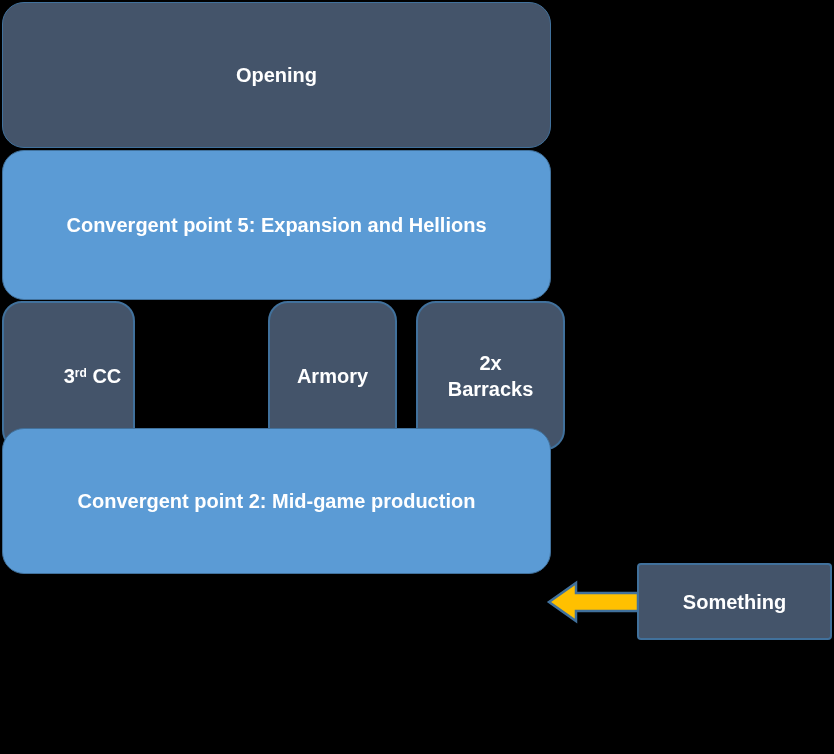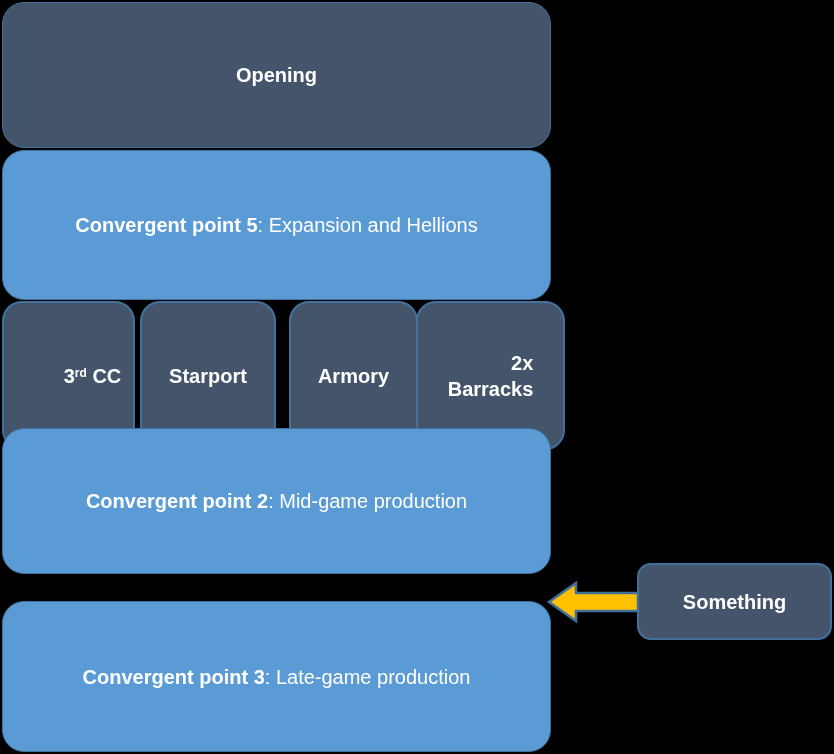--- a/index.html
+++ b/index.html
@@ -13,53 +13,53 @@
     position: relative;
     width: 834px; height: 754px;
     background: var(--background, #000);
   }
   .box {
     position: absolute;
     box-sizing: border-box;
     display: flex;
     align-items: center;
     justify-content: center;
-    text-align: right;
+    text-align: center;
   }
   .dark { background: var(--dark-fill, #44546A); }
   .blue { background: var(--blue-fill, #5B9BD5); }
   .big  { left: 2px; width: 549px; border: 1.5px solid var(--outline, #41719C); border-radius: 22px; }
   .sub  { top: 301px; height: 149px; border: 2px solid var(--outline, #41719C); border-radius: 20px; }
   .lbl {
     color: var(--text, #FFFFFF);
     font-size: 20px;
     line-height: 1.3;
     white-space: pre-line;
   }
   .lbl b, .bold { font-weight: 700; }
-  .lbl .reg { font-weight: 400; }
+  .lbl .reg { font-weight: 700; }
   sup {
     font-size: 60%;
     vertical-align: baseline;
     position: relative;
     top: -0.5em;
     font-weight: 700;
   }
   #opening   { top: 2px;   height: 146px; }
   #cp1       { top: 150px; height: 150px; }
   #sub-1     { left: 2px;   width: 133px; padding-left: 48px; }
   #sub-2     { left: 140px; width: 136px; }
-  #sub-3     { left: 289px; width: 129px; }
+  #sub-3     { left: 268px; width: 129px; }
   #sub-4     { left: 416px; width: 149px; }
   #cp2       { top: 428px; height: 146px; }
   #cp3       { top: 601px; height: 151px; }
   #something {
     left: 637px; top: 563px; width: 195px; height: 77px;
     border: 2.5px solid var(--outline, #41719C);
-    border-radius: 14px;
+    border-radius: 4px;
   }
   #arrow-svg {
     position: absolute;
     left: 546px; top: 578px;
     width: 94px; height: 48px;
   }
   #arrow-svg polygon {
     fill: var(--arrow-fill, #FFC000);
     stroke: var(--outline, #41719C);
     stroke-width: 2.5;
@@ -75,40 +75,34 @@
   </div>
 
   <div class="box blue big" id="cp1">
     <span class="lbl"><b>Convergent point 5</b><span class="reg">: Expansion and Hellions</span></span>
   </div>
 
   <div class="box dark sub" id="sub-1">
     <span class="lbl bold"><span>3</span><sup>rd</sup><span> CC</span></span>
   </div>
 
-  <div class="box dark sub" id="sub-2">
-    <span class="lbl bold">Starport</span>
-  </div>
 
   <div class="box dark sub" id="sub-3">
     <span class="lbl bold">Armory</span>
   </div>
 
   <div class="box dark sub" id="sub-4">
     <span class="lbl bold">2x
 Barracks</span>
   </div>
 
   <div class="box blue big" id="cp2">
     <span class="lbl"><b>Convergent point 2</b><span class="reg">: Mid-game production</span></span>
   </div>
 
-  <div class="box blue big" id="cp3">
-    <span class="lbl"><b>Convergent point 3</b><span class="reg">: Late-game production</span></span>
-  </div>
 
   <svg id="arrow-svg" viewBox="0 0 94 48">
     <polygon points="3,24 30,5 30,15 92,15 92,33 30,33 30,43"></polygon>
   </svg>
 
   <div class="box dark" id="something">
     <span class="lbl bold">Something</span>
   </div>
 
 </div>

